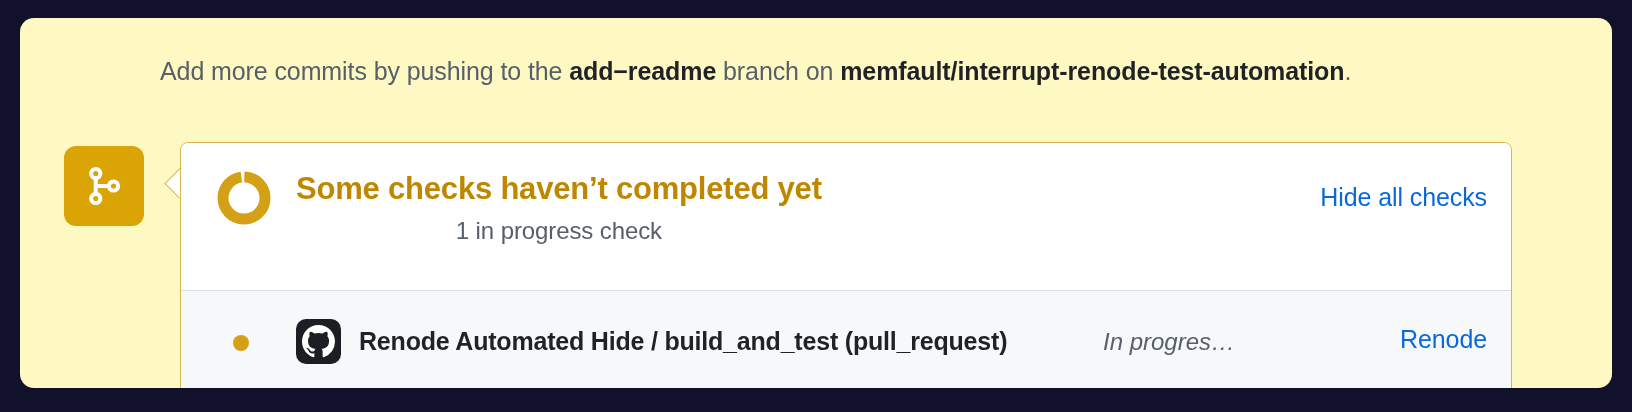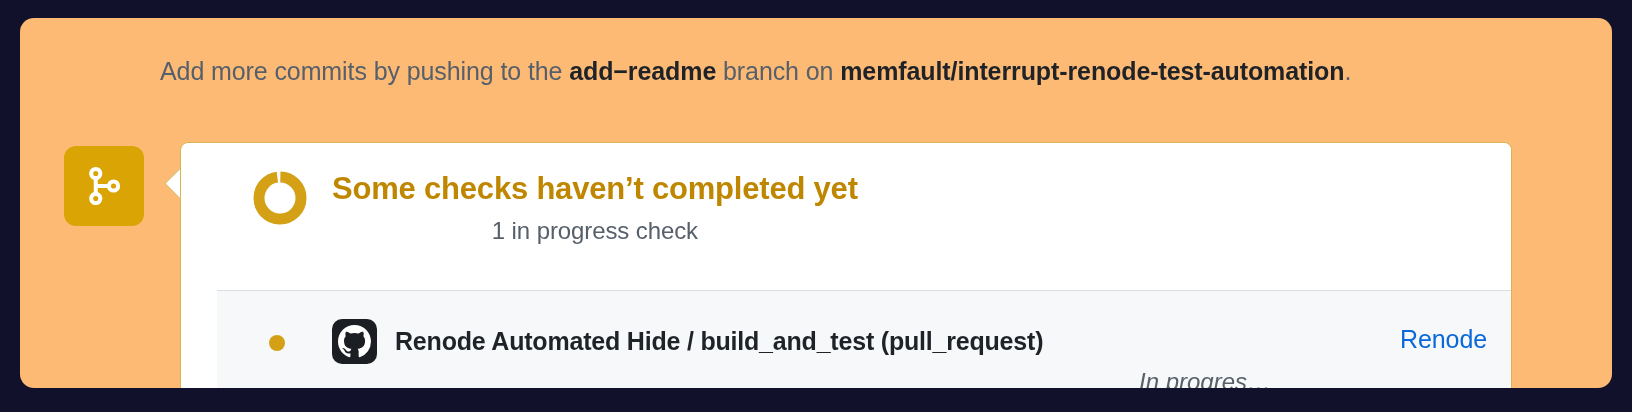--- a/index.html
+++ b/index.html
@@ -22,21 +22,21 @@
     background: #11112b;
   }
 
   
   .panel {
     position: absolute;
     left: 20px;
     top: 18px;
     width: 1592px;
     height: 370px;
-    background: #fdba74;
+    background: #fef9c3;
     border-radius: 14px;
     overflow: hidden;
   }
 
   
   .commit-line {
     position: absolute;
     left: 140px;
     top: 36px;
     font-size: 25px;
@@ -70,21 +70,20 @@
     position: absolute;
     left: 160px;
     top: 124px;
     width: 1332px;
     height: 256px;
     border: 1px solid #d9b551;
     border-radius: 8px;
     background: #ffffff;
     box-sizing: border-box;
     overflow: hidden;
-    padding-left: 36px;
   }
 
   
   .caret-outer {
     position: absolute;
     left: 143px;
     top: 150px;
     width: 18px;
     height: 30px;
     overflow: hidden;
@@ -202,21 +201,20 @@
 
   .check-status {
     position: absolute;
     left: 922px;
     top: 35px;
     font-size: 24px;
     font-style: italic;
     color: #57606a;
     line-height: 32px;
     white-space: nowrap;
-    margin-top: 40px;
   }
 
   .details-link {
     position: absolute;
     right: 24px;
     top: 34px;
     font-size: 25px;
     color: #0969da;
     text-decoration: none;
     cursor: pointer;
@@ -255,20 +253,21 @@
           <svg width="58" height="58" viewBox="0 0 58 58">
             <circle cx="29" cy="29" r="21" fill="none" stroke="#d4a015" stroke-width="11" stroke-dasharray="128 4" transform="rotate(-89 29 29)"></circle>
           </svg>
         </div>
 
         <div class="header-text">
           <div class="header-title">Some checks haven’t completed yet</div>
           <div class="header-sub">1 in progress check</div>
         </div>
 
+        <a class="hide-checks-link" href="#">Hide all checks</a>
       </div>
 
       <div class="check-row">
         <span class="status-dot"></span>
 
         <span class="octicon-avatar">
           <svg width="33" height="33" viewBox="0 0 16 16" fill="#ffffff">
             <path d="M8 0C3.58 0 0 3.58 0 8c0 3.54 2.29 6.53 5.47 7.59.4.07.55-.17.55-.38
               0-.19-.01-.82-.01-1.49-2.01.37-2.53-.49-2.69-.94-.09-.23-.48-.94-.82-1.13-.28-.15-.68-.52-.01-.53.63-.01
               1.08.58 1.23.82.72 1.21 1.87.87 2.33.66.07-.52.28-.87.51-1.07-1.78-.2-3.64-.89-3.64-3.95

